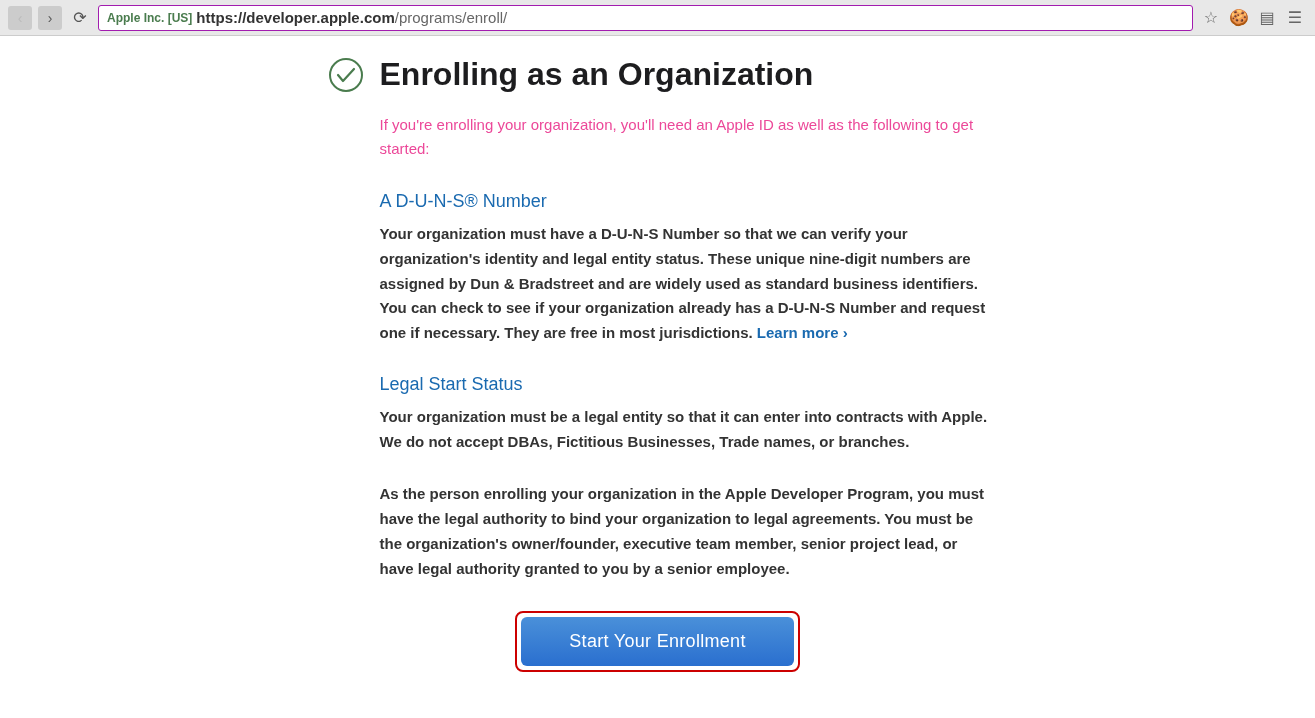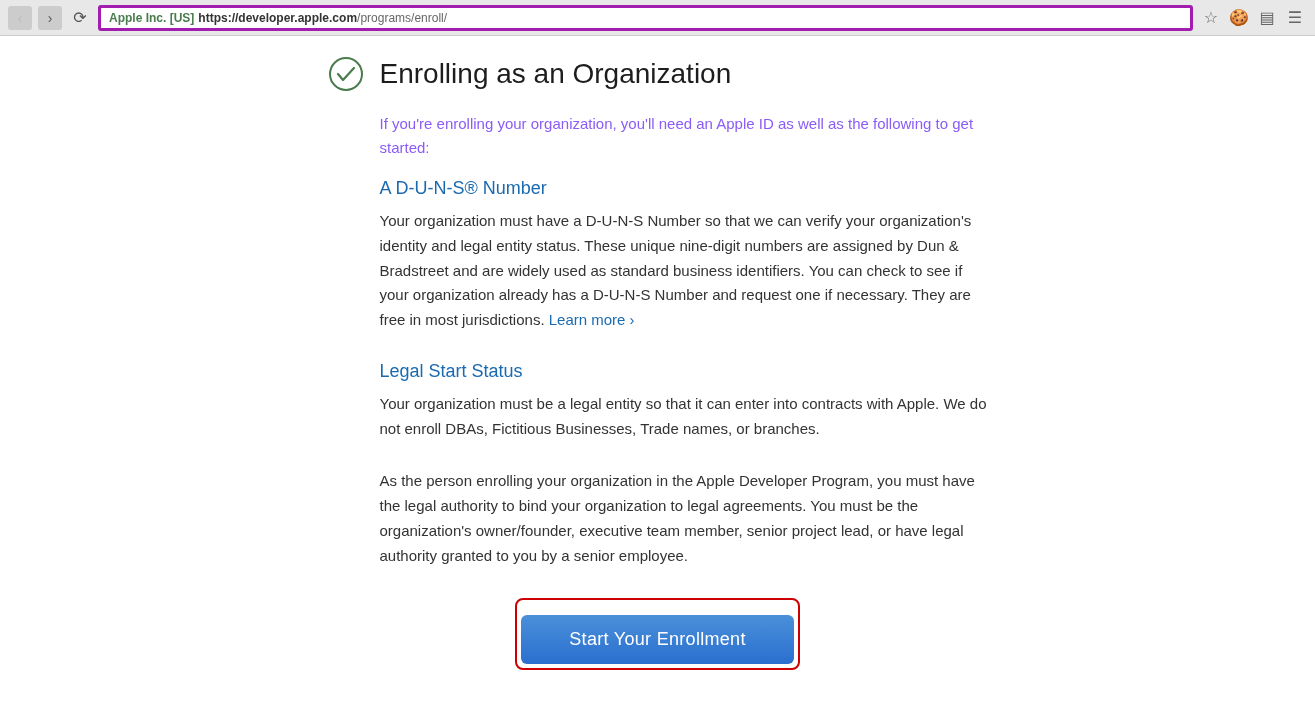--- a/index.html
+++ b/index.html
@@ -57,39 +57,39 @@
       display: flex;
       align-items: center;
       justify-content: center;
       font-size: 16px;
       color: #555;
     }
 
     .address-bar {
       flex: 1;
       height: 26px;
-      border: 3px solid #a21caf;
+      border: 1px solid #a21caf;
       border-radius: 3px;
       background: #fff;
       display: flex;
       align-items: center;
       padding: 0 8px;
       font-size: 13px;
     }
 
     .secure-badge {
       color: #4a7c4e;
       font-size: 12px;
       font-weight: 600;
       margin-right: 4px;
     }
 
     .url-text {
       color: #333;
-      font-size: 12px;
+      font-size: 15px;
     }
 
     .url-domain {
       color: #333;
       font-weight: 600;
     }
 
     .url-path {
       color: #666;
     }
@@ -135,50 +135,51 @@
       margin-bottom: 20px;
     }
 
     .check-icon {
       width: 36px;
       height: 36px;
       flex-shrink: 0;
     }
 
     .section-title {
-      font-size: 28px;
-      font-weight: 400;
+      font-size: 32px;
+      font-weight: 700;
       color: #1d1d1f;
     }
 
     .section-intro {
-      color: #8b5cf6;
+      color: #ec4899;
       font-size: 15px;
       line-height: 1.6;
-      margin-bottom: 18px;
+      margin-bottom: 30px;
       padding-left: 52px;
     }
 
     
     .subsection {
       padding-left: 52px;
       margin-bottom: 28px;
     }
 
     .subsection-title {
       font-size: 18px;
       font-weight: 300;
       color: #1a6ab0;
       margin-bottom: 10px;
     }
 
     .subsection-body {
       color: #333;
       font-size: 15px;
       line-height: 1.65;
+      font-weight: bold;
     }
 
     .learn-more {
       color: #1a6ab0;
       text-decoration: none;
       cursor: pointer;
       font-size: 15px;
     }
 
     .learn-more::after {
@@ -202,21 +203,20 @@
     .enrollment-btn {
       background: linear-gradient(to bottom, #4a90d9, #2a6fcf);
       color: #fff;
       border: none;
       border-radius: 6px;
       padding: 14px 48px;
       font-size: 18px;
       font-weight: 500;
       cursor: pointer;
       letter-spacing: 0.3px;
-      margin-top: 11px;
     }
 
     
     .page-content::-webkit-scrollbar {
       width: 12px;
     }
     .page-content::-webkit-scrollbar-track {
       background: #f0f0f0;
     }
     .page-content::-webkit-scrollbar-thumb {
@@ -262,21 +262,21 @@
 
     <div class="subsection">
       <h2 class="subsection-title">A D-U-N-S® Number</h2>
       <p class="subsection-body">
         Your organization must have a D-U-N-S Number so that we can verify your organization's identity and legal entity status. These unique nine-digit numbers are assigned by Dun &amp; Bradstreet and are widely used as standard business identifiers. You can check to see if your organization already has a D-U-N-S Number and request one if necessary. They are free in most jurisdictions. <a class="learn-more" href="#">Learn more</a>
       </p>
     </div>
 
     <div class="subsection">
       <h2 class="subsection-title">Legal Start Status</h2>
-      <p class="subsection-body">Your organization must be a legal entity so that it can enter into contracts with Apple. We do not enroll DBAs, Fictitious Businesses, Trade names, or branches.</p>
+      <p class="subsection-body">Your organization must be a legal entity so that it can enter into contracts with Apple. We do not accept DBAs, Fictitious Businesses, Trade names, or branches.</p>
     </div>
 
     <div class="subsection">
       <p class="subsection-body">As the person enrolling your organization in the Apple Developer Program, you must have the legal authority to bind your organization to legal agreements. You must be the organization's owner/founder, executive team member, senior project lead, or have legal authority granted to you by a senior employee.</p>
     </div>
 
     <div class="cta-section">
       <div class="enrollment-btn-wrapper">
         <button class="enrollment-btn">Start Your Enrollment</button>
       </div>

